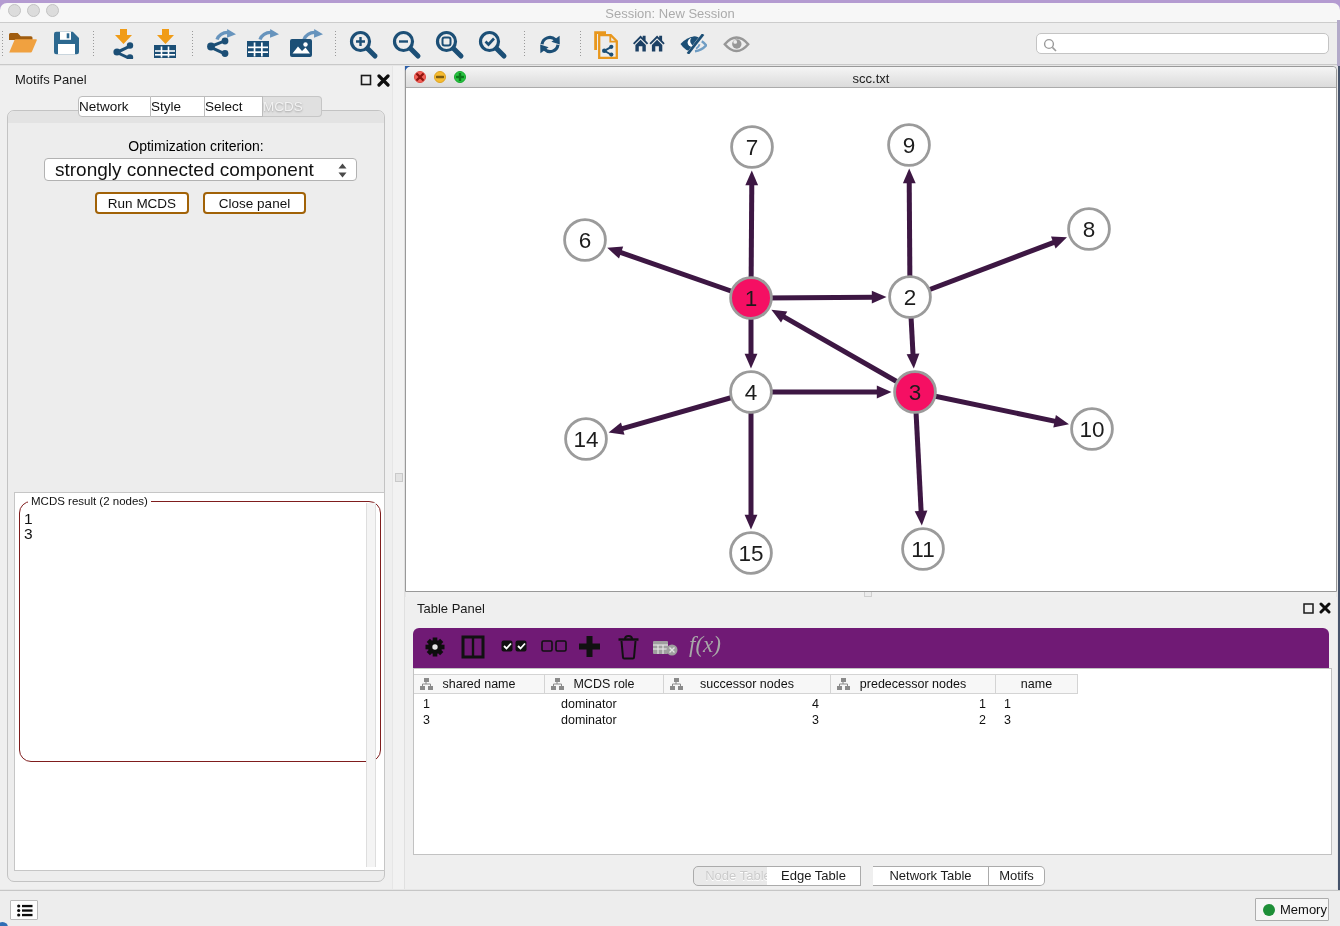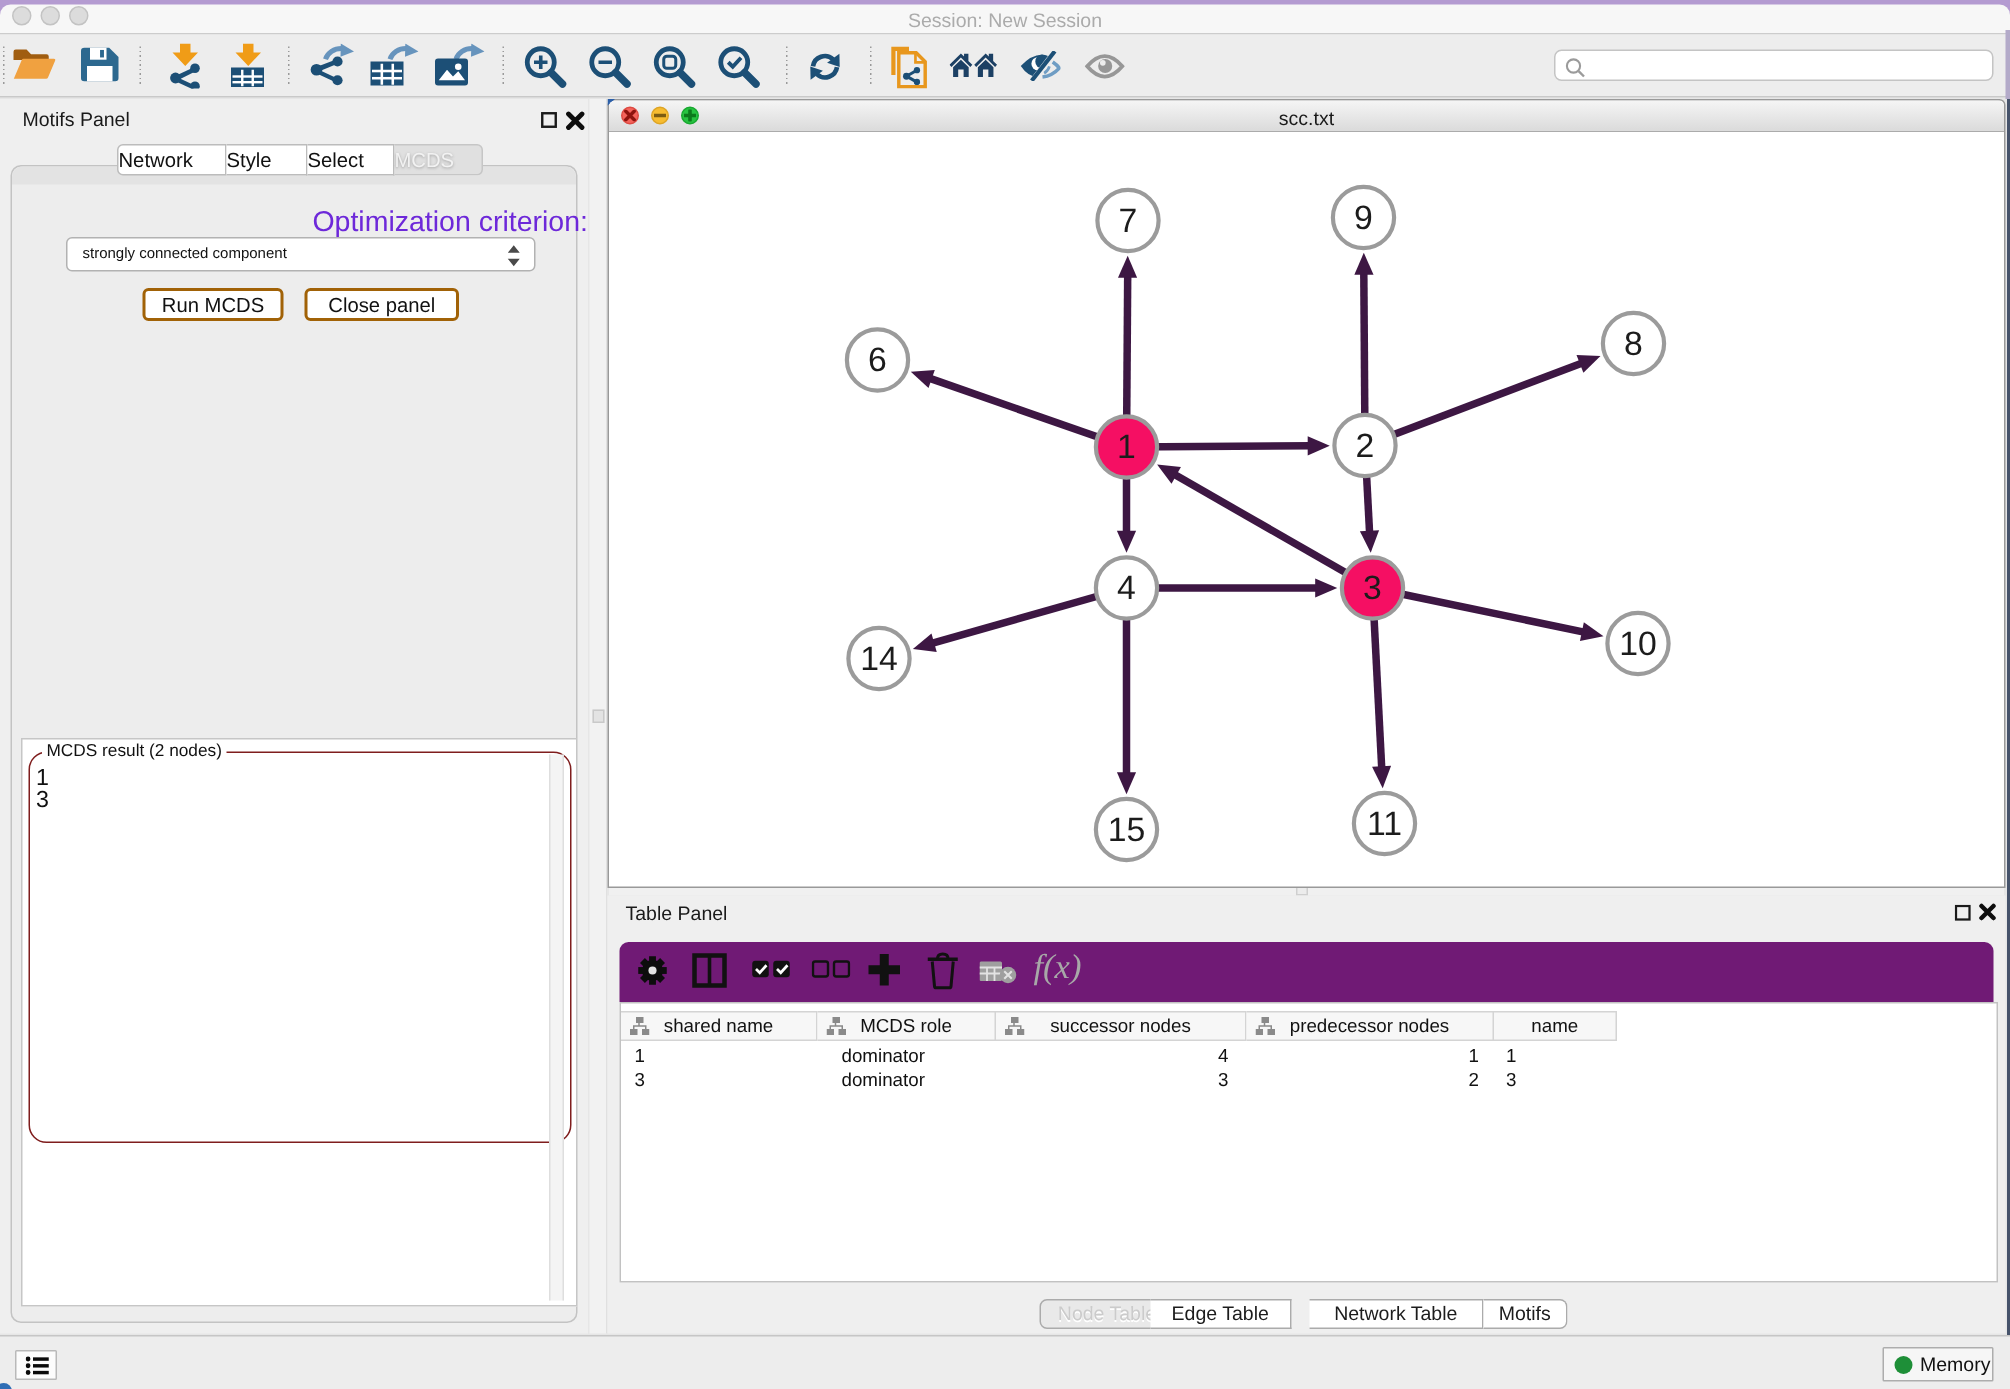--- a/index.html
+++ b/index.html
@@ -13,22 +13,22 @@
 #toolbar{position:absolute;left:0;top:23px;width:1340px;height:42px;background:#ededed;border-bottom:1px solid #c9c9c9}
 .tbi{position:absolute;top:6px}
 .tsep{position:absolute;top:8px;width:1px;height:27px;background:repeating-linear-gradient(to bottom,#9a9a9a 0 1px,transparent 1px 3px)}
 #search{position:absolute;left:1036px;top:10px;width:293px;height:21px;background:#fff;border:1px solid #c4c4c4;border-radius:5px}
 
 #cpanel{position:absolute;left:0;top:66px;width:392px;height:823px;background:#efefef}
 #cp-title{position:absolute;left:15px;top:6px;font-size:13px;color:#1a1a1a}
 #cp-inner{position:absolute;left:7px;top:44px;width:378px;height:772px;background:#ededed;border:1px solid #c3c3c3;border-radius:7px}
 #cp-band{position:absolute;left:8px;top:45px;width:376px;height:12px;background:#e3e3e3;border-radius:7px 7px 0 0}
 .tab{position:absolute;top:30px;height:21px;background:#fff;border:1px solid #bcbcbc;font-size:13.5px;color:#111;text-align:left;line-height:19px}
-#optlabel{position:absolute;left:0;top:72px;width:392px;text-align:right;font-size:19px;color:#6d28d9}
-#combo{position:absolute;left:44px;top:92px;width:313px;height:23px;background:#fff;border:1px solid #b2b2b2;border-radius:4px;font-size:10px;color:#111;line-height:21px;padding-left:10px}
+#optlabel{position:absolute;left:0;top:72px;width:392px;text-align:center;font-size:14px;color:#000000}
+#combo{position:absolute;left:44px;top:92px;width:313px;height:23px;background:#fff;border:1px solid #b2b2b2;border-radius:4px;font-size:19px;color:#111;line-height:21px;padding-left:10px}
 .btn{position:absolute;top:126px;height:22px;background:#fff;border:2px solid #a16207;border-radius:4px;font-size:13.5px;color:#111;text-align:center;line-height:20px}
 #resultbox{position:absolute;left:14px;top:426px;width:371px;height:379px;background:#fff;border:1px solid #c6c6c6}
 #fieldset{position:absolute;left:4px;top:8px;width:362px;height:261px;border:1px solid #7f1d1d;border-radius:12px}
 #legend{position:absolute;left:8px;top:-7px;background:#fff;padding:0 3px;font-size:11.5px;color:#111}
 #scrolltrack{position:absolute;right:4px;top:1px;width:10px;height:364px;background:#f4f4f4;border-left:1px solid #dedede;border-right:1px solid #dedede}
 
 #netwin{position:absolute;left:405px;top:66px;width:932px;height:526px;background:#fff;border:1px solid #999;border-radius:4px 4px 0 0}
 #nw-title{position:absolute;left:0;top:0;width:100%;height:21px;background:linear-gradient(#f5f5f5,#dbdbdb);border-bottom:1px solid #ababab;border-radius:4px 4px 0 0}
 #nw-title .tl{position:absolute;top:3.8px;width:12.5px;height:12.5px;border-radius:50%;box-sizing:border-box}
 #nw-text{position:absolute;left:0;right:0;top:3.5px;text-align:center;font-size:13px;font-weight:normal;color:#1a1a1a}

